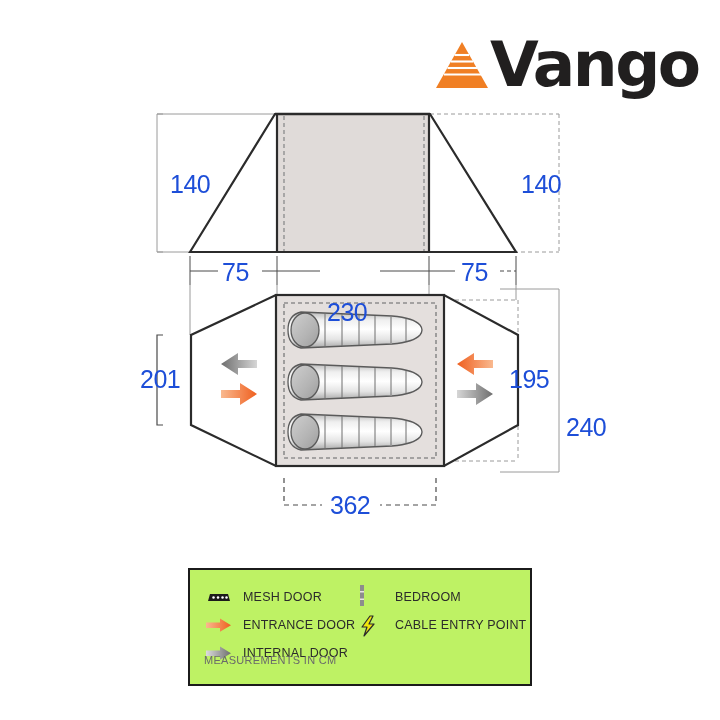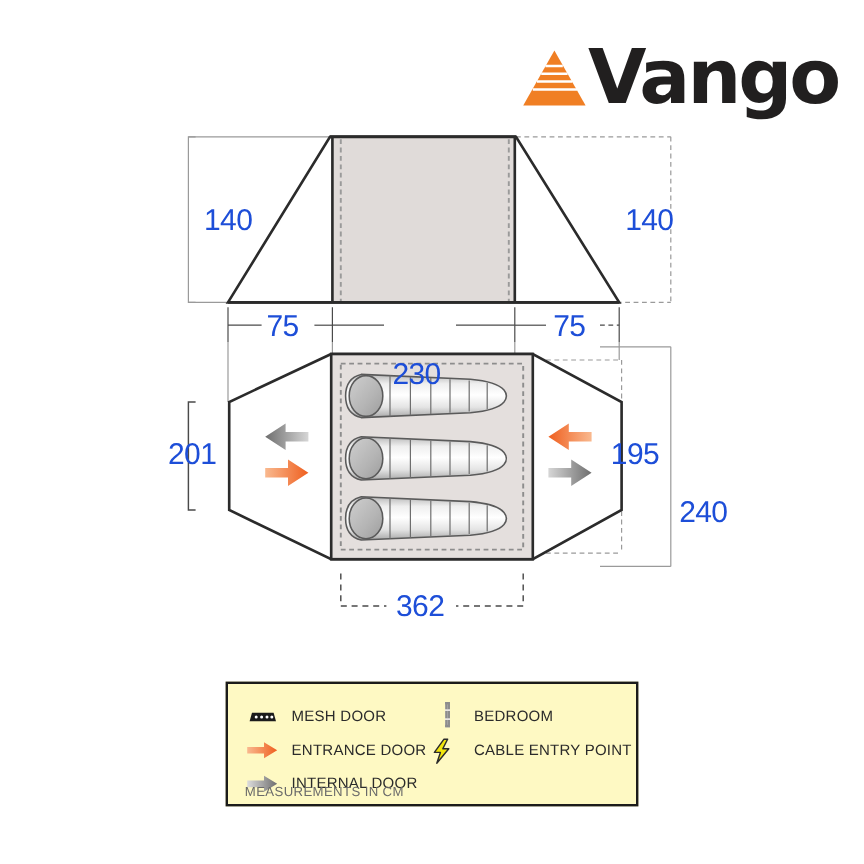--- a/index.html
+++ b/index.html
@@ -55,25 +55,24 @@
     letter-spacing: -0.5px;
     white-space: nowrap;
   }
 
   
   #legend {
     position: absolute;
     left: 188px;
     top: 568px;
     width: 344px;
-    height: 104px;
+    height: 118px;
     border: 2px solid #1b1b1b;
-    background: #fef9c3;
+    background: #bef264;
     box-sizing: border-box;
-    text-align: center;
   }
   .leg-row {
     position: absolute;
     display: flex;
     align-items: center;
     height: 22px;
   }
   .leg-label {
     font-size: 12.5px;
     color: #2b2b2b;

